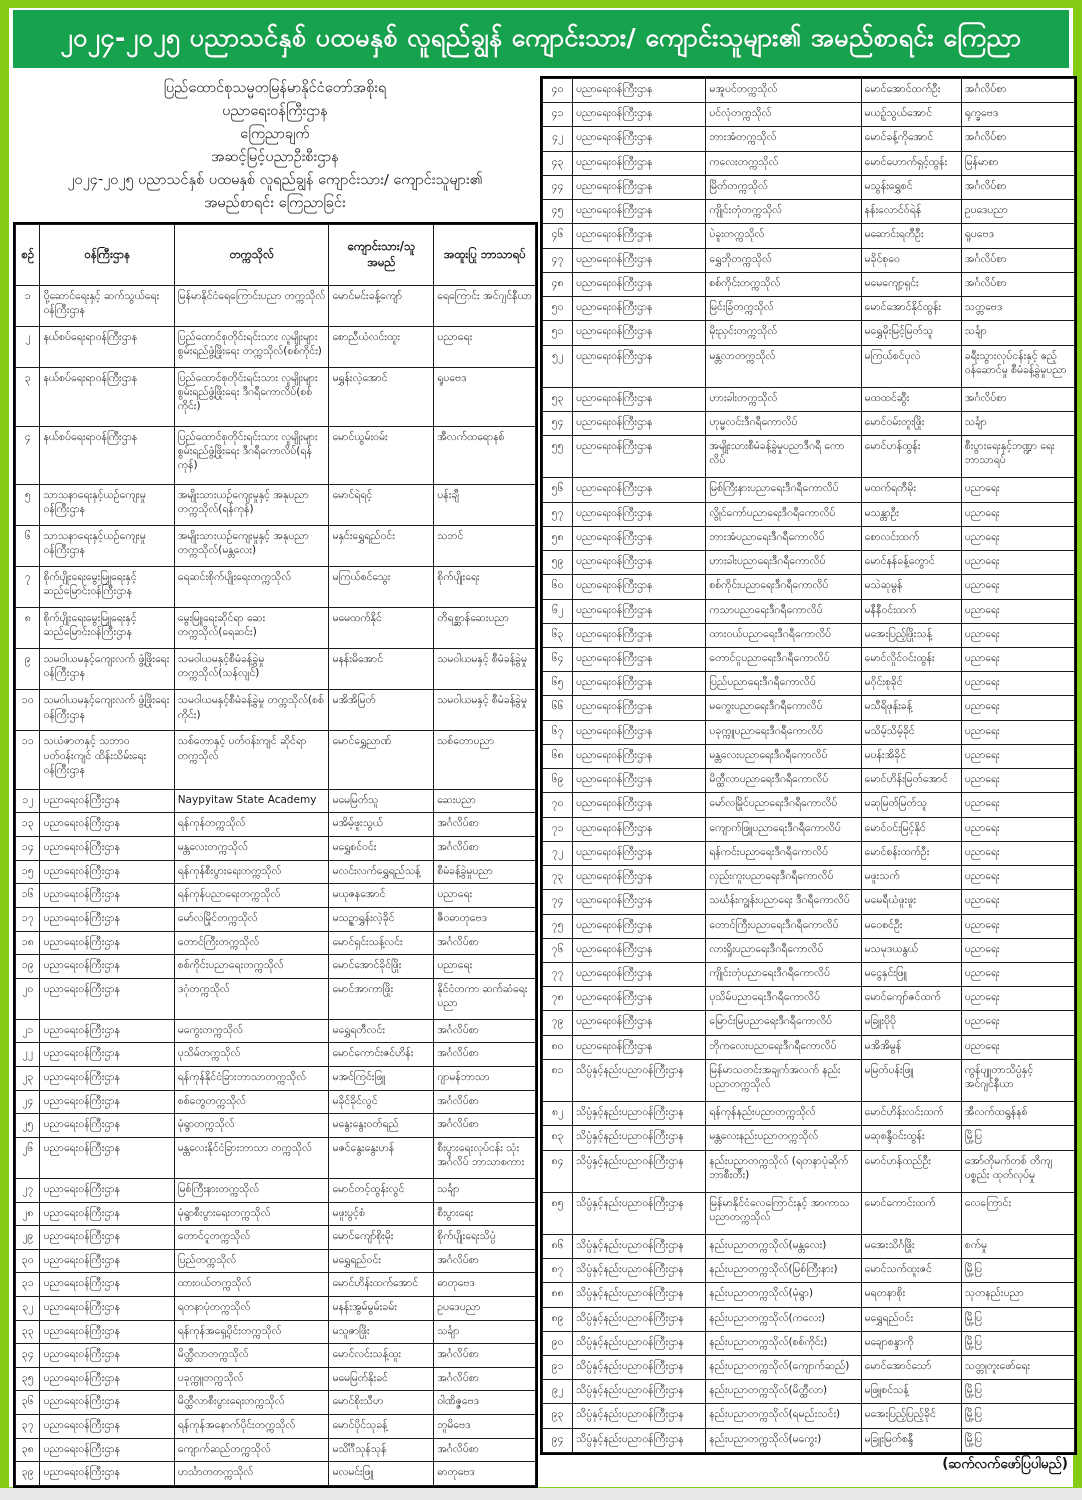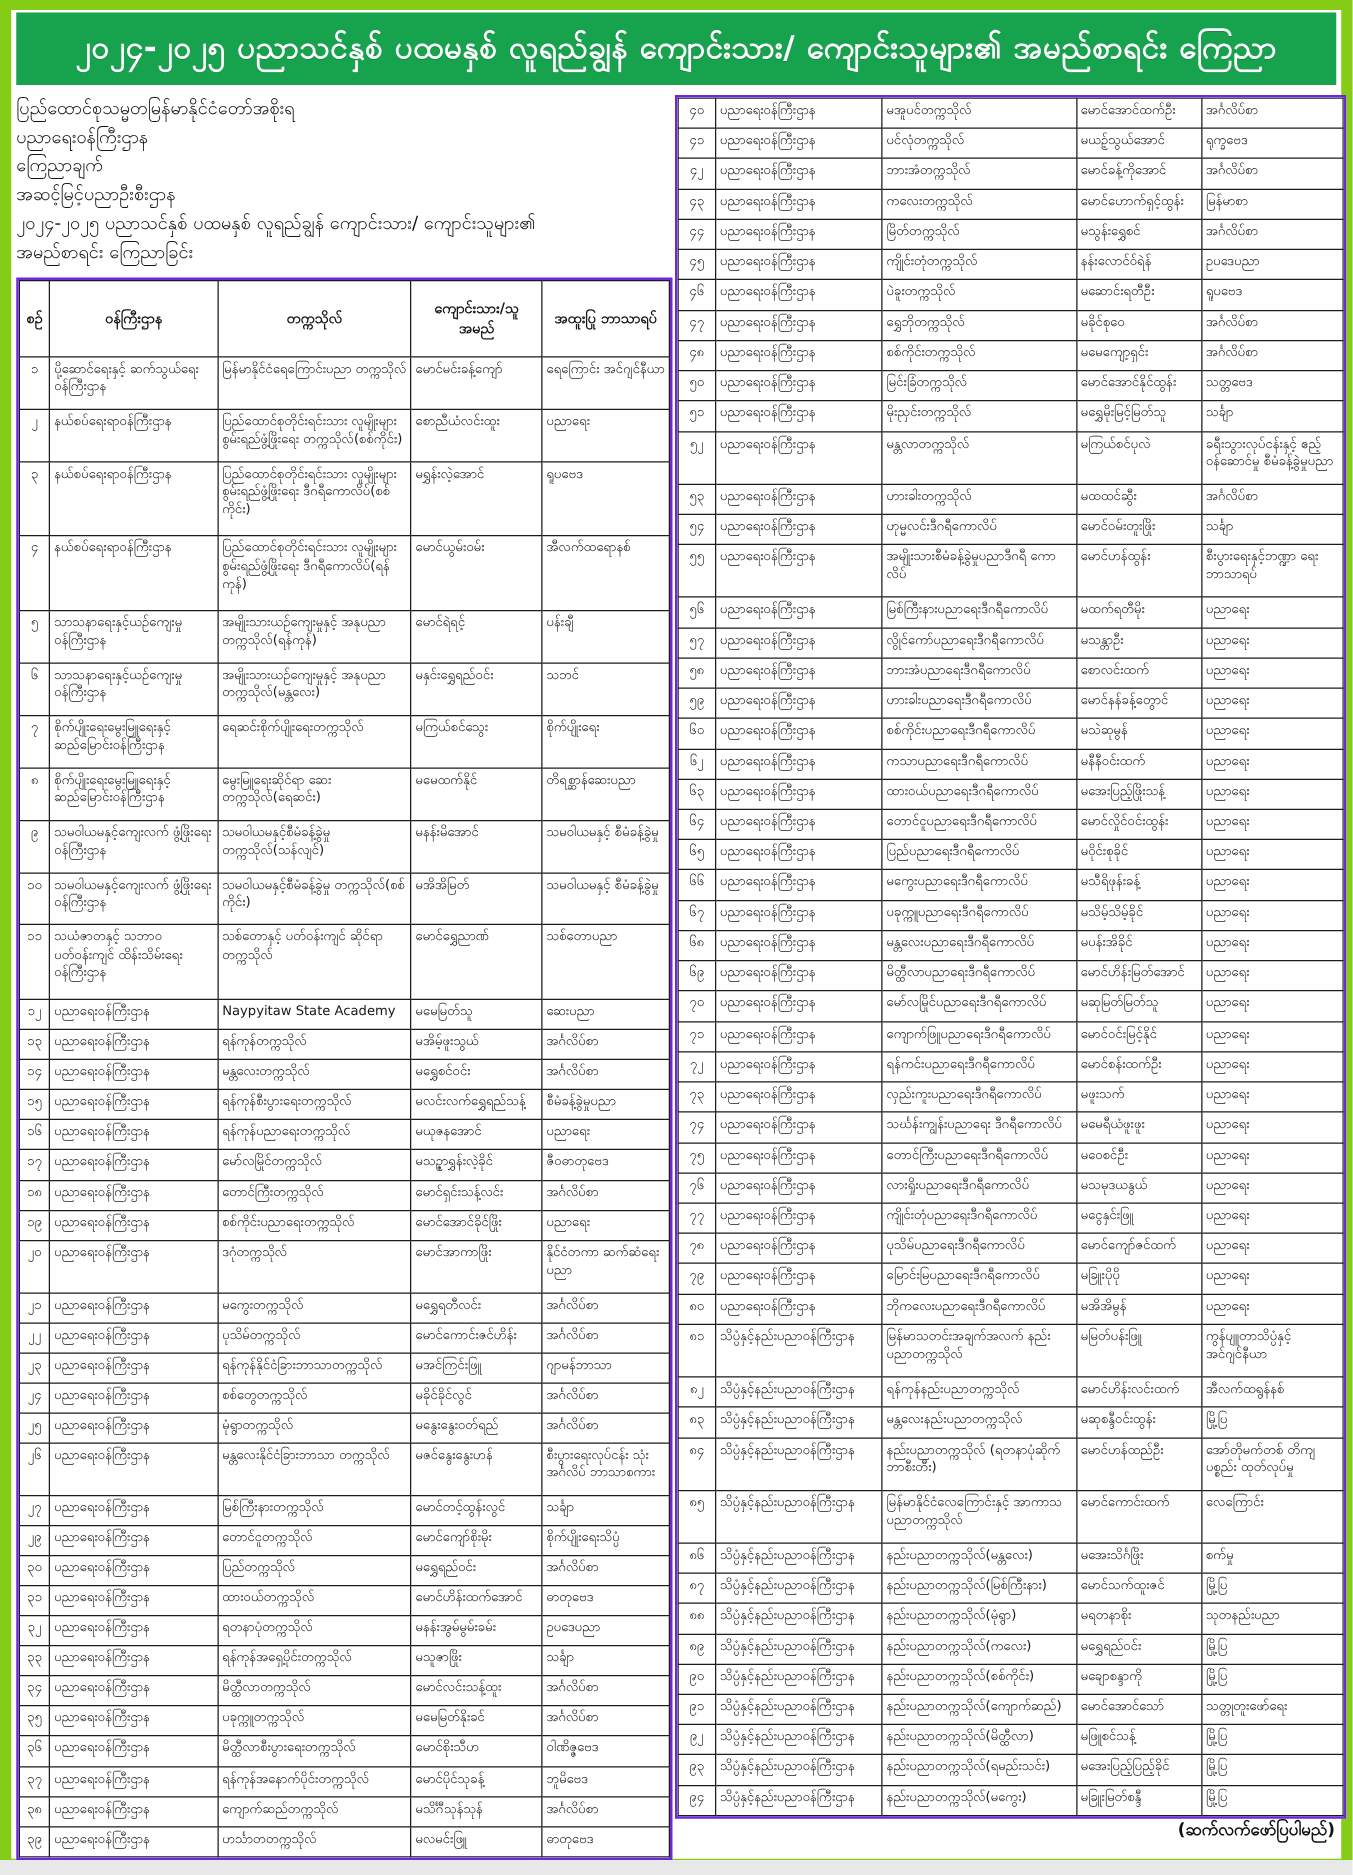--- a/index.html
+++ b/index.html
@@ -3,23 +3,23 @@
 <meta charset="utf-8">
 <style>
   html,body{margin:0;padding:0;}
   body{font-family:"DejaVu Sans", sans-serif; background:#e8e8e8;}
   .page{position:relative; width:1082px; height:1488px; background:#84cc16; overflow:hidden; margin:0 auto;}
   .inner{position:absolute; left:9px; top:8px; width:1064px; height:1479px; background:#ffffff;}
   .banner{position:absolute; left:13px; top:10px; width:1056px; height:58px; background:#17a24e;
           display:flex; align-items:center; justify-content:center;}
   .banner-title{color:#ffffff; font-weight:bold; font-size:25px; letter-spacing:.5px; white-space:nowrap;
                 text-shadow:0 1px 0 rgba(0,0,0,.15); overflow:hidden;}
-  .intro{position:absolute; left:13px; top:76px; width:524px; height:142px; 
+  .intro{position:absolute; left:13px; top:76px; width:524px; height:142px; text-align:center;
          color:#141414; font-size:14.5px; line-height:23px; overflow:hidden;}
-  .tbl-wrap{position:absolute; background:#fff; overflow:hidden; border:2px solid #6d28d9;}
+  .tbl-wrap{position:absolute; background:#fff; overflow:hidden; border:2px solid #000000;}
   .tbl-wrap.left{left:13px; top:222px; width:521px; height:1262px;}
   .tbl-wrap.right{left:540px; top:76px; width:533px; height:1375px;}
   table.tbl{border-collapse:collapse; table-layout:fixed; width:100%; height:100%;
             font-size:10.5px; color:#161616;}
   .tbl th, .tbl td{border:1px solid #1c1c1c; padding:2px 3px; vertical-align:top;
                    overflow:hidden; word-wrap:break-word; line-height:1.35;}
   .tbl th{font-weight:bold; text-align:center; vertical-align:middle; font-size:11.5px; height:56px;}
   .tbl td.sn{text-align:center;}
   .footer-note{position:absolute; right:14px; top:1455px; font-size:13.5px; color:#111; font-weight:bold;text-align:center;}
 </style>
@@ -244,20 +244,27 @@
             <td>စီးပွားရေးလုပ်ငန်း သုံး အင်္ဂလိပ် ဘာသာစကား</td>
           </tr>
           <tr>
             <td class="sn">၂၇</td>
             <td>ပညာရေးဝန်ကြီးဌာန</td>
             <td>မြစ်ကြီးနားတက္ကသိုလ်</td>
             <td>မောင်တင့်ထွန်းလွင်</td>
             <td>သင်္ချာ</td>
           </tr>
           <tr>
+            <td class="sn">၂၈</td>
+            <td>ပညာရေးဝန်ကြီးဌာန</td>
+            <td>မုံရွာစီးပွားရေးတက္ကသိုလ်</td>
+            <td>မဖူးပွင့်စံ</td>
+            <td>စီးပွားရေး</td>
+          </tr>
+          <tr>
             <td class="sn">၂၉</td>
             <td>ပညာရေးဝန်ကြီးဌာန</td>
             <td>တောင်ငူတက္ကသိုလ်</td>
             <td>မောင်ကျော်စိုးမိုး</td>
             <td>စိုက်ပျိုးရေးသိပ္ပံ</td>
           </tr>
           <tr>
             <td class="sn">၃၀</td>
             <td>ပညာရေးဝန်ကြီးဌာန</td>
             <td>ပြည်တက္ကသိုလ်</td>

